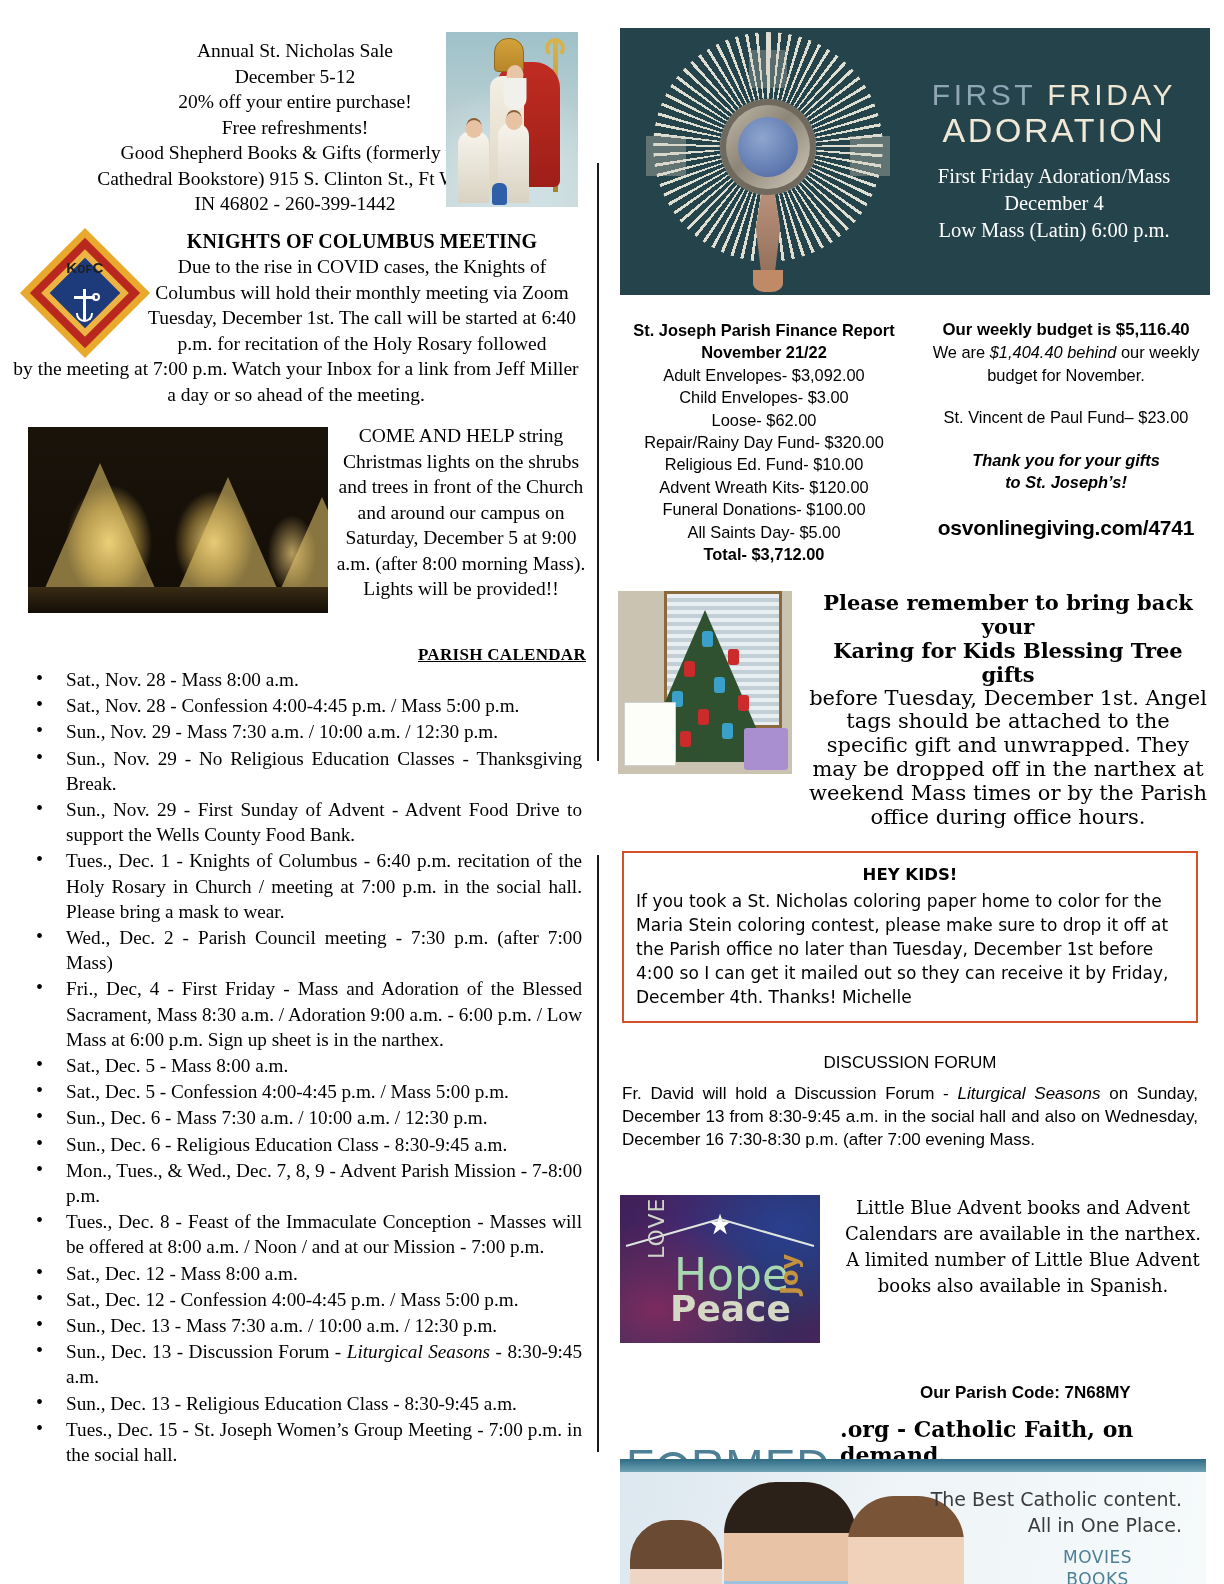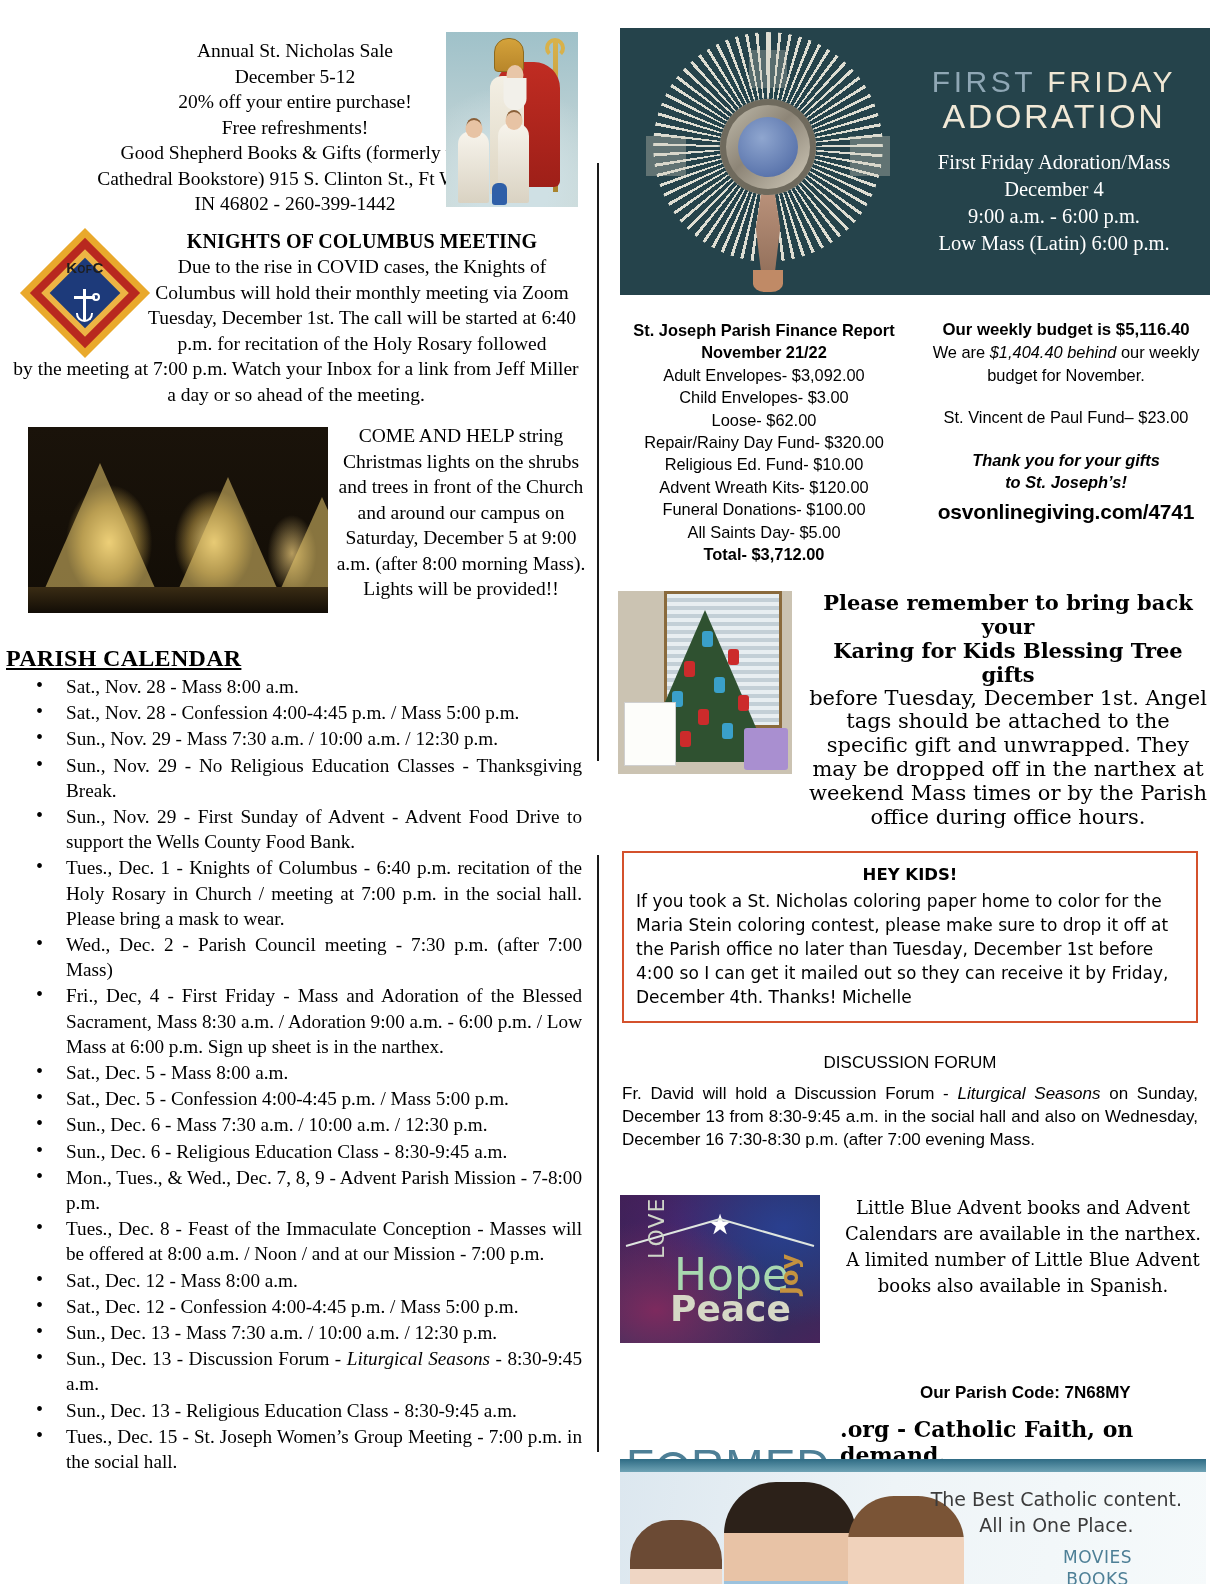--- a/index.html
+++ b/index.html
@@ -177,22 +177,22 @@
     position: absolute; left: 0; right: 0; bottom: 0; height: 26px;
     background: linear-gradient(#3a2c14, #120d06);
   }
   .lights-text {
     margin-left: 330px; text-align: center;
     font-size: 19.5px; line-height: 25.5px;
   }
 
   
   .cal-head {
-    margin-top: 26px; text-align: left; font-weight: bold;
-    font-size: 24px; text-decoration: underline; letter-spacing: 0.3px;
+    margin-top: 26px; text-align: right; font-weight: bold;
+    font-size: 17px; text-decoration: underline; letter-spacing: 0.3px;
   }
   ul.cal {
     margin: 2px 0 0 0; padding: 0 4px 0 26px; list-style: none;
   }
   ul.cal li {
     position: relative; padding-left: 34px; margin-bottom: 1px;
     font-size: 19.2px; line-height: 25.2px; text-align: justify;
   }
   ul.cal li::before {
     content: "\2022"; position: absolute; left: 4px; top: -1px; font-size: 20px;
@@ -283,21 +283,21 @@
   .fin-font {
     font-family: Liberation Sans, sans-serif;
     font-size: 16.4px; line-height: 22.4px;
   }
   .fin-head { font-weight: bold; }
   .fin-total { font-weight: bold; }
   .bud-head { font-weight: bold; font-size: 16.8px; }
   .bud-it { font-style: italic; }
   .bud-thanks { font-weight: bold; font-style: italic; }
   .bud-url {
-    font-weight: bold; font-size: 21px; letter-spacing: -0.2px; margin-top: 8px;
+    font-weight: bold; font-size: 21px; letter-spacing: -0.2px; margin-top: 24px;
   }
   .sp-blank { height: 20px; }
 
   
   .karing-wrap { display: flex; margin: 26px 12px 0 6px; align-items: flex-start; }
   .karing-img {
     width: 174px; height: 183px; flex: none;
     background: linear-gradient(#cbc3b2 0 100%);
     position: relative; overflow: hidden;
   }
@@ -445,21 +445,21 @@
     position: absolute; left: 104px; bottom: 0; width: 132px; height: 150px;
     background: linear-gradient(#2c2119 0 34%, #e8c3a6 34% 66%, #9cc2dd 66% 100%);
     border-radius: 52px 52px 8px 8px;
   }
   .photo .woman {
     position: absolute; left: 228px; bottom: 0; width: 116px; height: 136px;
     background: linear-gradient(#7a5436 0 30%, #f0d2bb 30% 70%, #f3c9cf 70% 100%);
     border-radius: 46px 46px 8px 8px;
   }
   .photo .txt1 {
-    position: absolute; right: 24px; top: 14px; text-align: center;
+    position: absolute; right: 24px; top: 14px; text-align: right;
     font-family: "DejaVu Sans", "Liberation Sans", sans-serif;
     font-size: 19px; line-height: 26px; color: #3b3b3b;
   }
   .photo .list {
     position: absolute; right: 58px; top: 74px; text-align: center;
     font-family: "DejaVu Sans", "Liberation Sans", sans-serif;
     font-size: 17px; line-height: 22px; color: #4d7f96; letter-spacing: 0.5px;
   }
 </style>
 </head>
@@ -577,21 +577,20 @@
       </div>
       <div class="ff-right">
         <div class="ff-title1">
           <span class="first">FIRST</span>
           <span class="friday">FRIDAY</span>
         </div>
         <div class="ff-title2">ADORATION</div>
         <div class="ff-sub">
           <div>First Friday Adoration/Mass</div>
           <div>December 4</div>
-          <div>9:00 a.m. - 6:00 p.m.</div>
           <div>Low Mass (Latin) 6:00 p.m.</div>
         </div>
       </div>
     </div>
 
     <div class="finance-wrap">
       <div class="finance-left fin-font">
         <div class="fin-head">St. Joseph Parish Finance Report</div>
         <div class="fin-head">November 21/22</div>
         <div>Adult Envelopes- $3,092.00</div>

